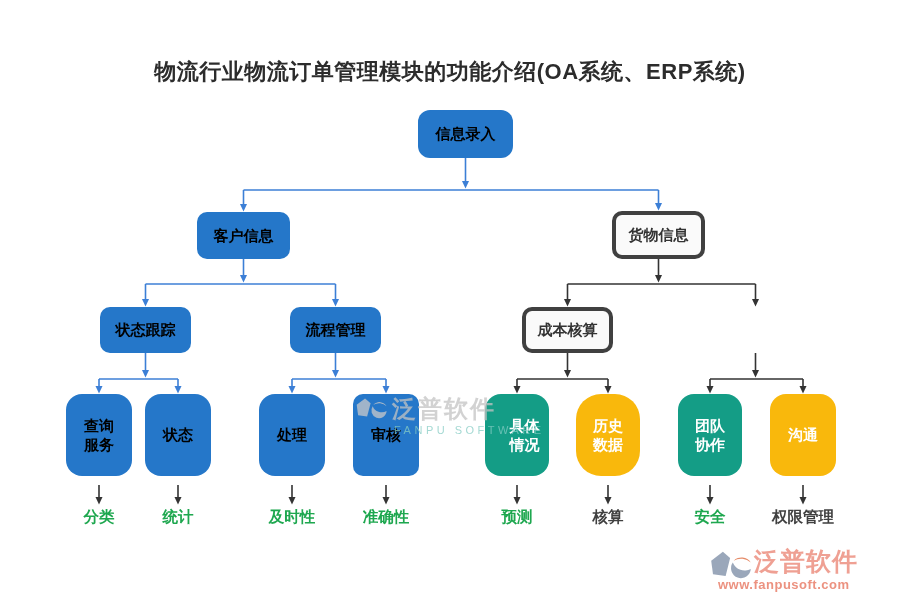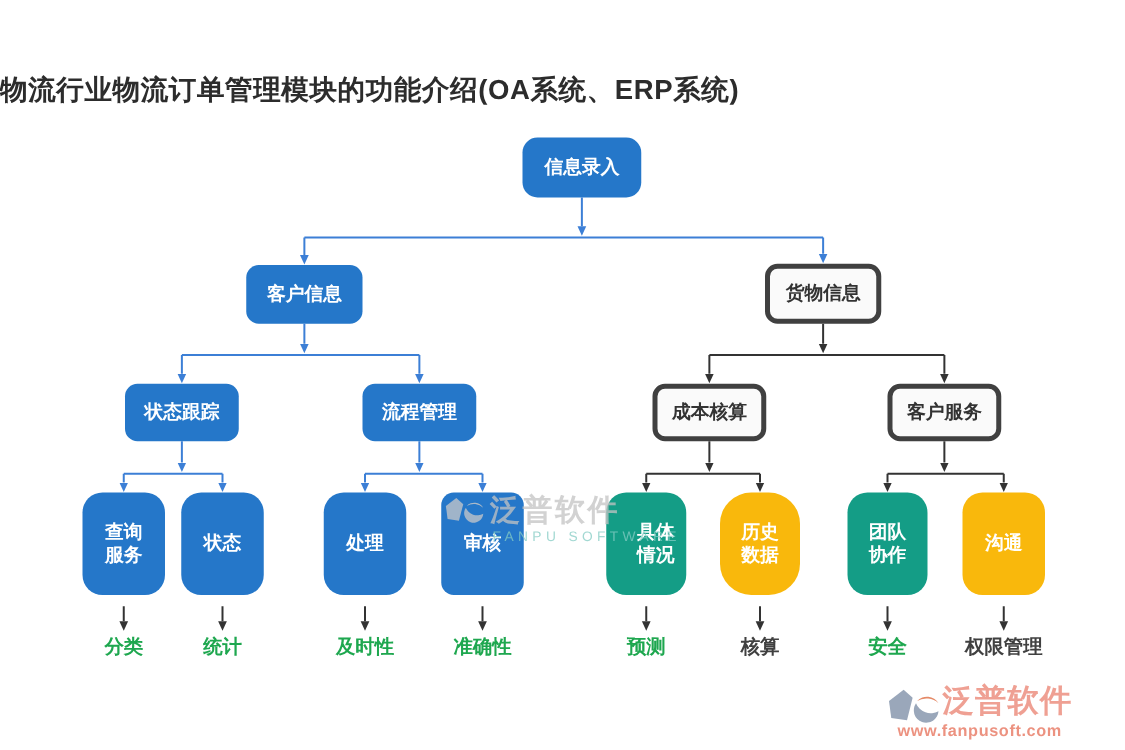--- a/index.html
+++ b/index.html
@@ -1,24 +1,24 @@
 <!DOCTYPE html>
 <html><head>
 <meta charset="utf-8">
 <style>
   html,body{margin:0;padding:0;background:#fff;}
   .canvas{position:relative;width:900px;height:600px;background:#ffffff;overflow:hidden;
           font-family:"Liberation Sans","DejaVu Sans",sans-serif;}
-  .title{position:absolute;left:0;top:57px;width:100%;text-align:left;
+  .title{position:absolute;left:0;top:57px;width:100%;text-align:center;
          font-size:22px;font-weight:bold;color:#2c2c2c;letter-spacing:0.5px;}
   .connector-layer{position:absolute;left:0;top:0;z-index:1;}
   .node{position:absolute;z-index:2;display:flex;align-items:center;justify-content:center;
         box-sizing:border-box;font-size:15px;font-weight:bold;text-align:center;
         border-radius:10px;line-height:1.3;}
-  .blue{background:#2577c9;color:#ffffff;}
+  .blue{background:#2577c9;color:#000000;}
   .plain{background:#fafafa;border:4px solid #404040;color:#333333;}
   .teal{background:#149d86;color:#ffffff;}
   .yellow{background:#f9b80c;color:#ffffff;}
   .leaf{border-radius:16px;white-space:pre-line;}
   .outcome{position:absolute;z-index:2;top:507px;transform:translateX(-50%);
            font-size:15.5px;font-weight:bold;white-space:nowrap;}
   .green{color:#1ea74f;}
   .red{color:#404040;}
   .watermark-center{position:absolute;left:356px;top:396px;z-index:5;display:flex;
                     align-items:flex-start;opacity:0.75;pointer-events:none;}
@@ -91,21 +91,20 @@
   </svg>
 
   <div class="node blue" style="left:418px;top:110px;width:95px;height:48px;border-radius:12px;">信息录入</div>
 
   <div class="node blue" style="left:197px;top:212px;width:93px;height:47px;">客户信息</div>
   <div class="node plain" style="left:612px;top:211px;width:93px;height:48px;">货物信息</div>
 
   <div class="node blue" style="left:100px;top:307px;width:91px;height:46px;">状态跟踪</div>
   <div class="node blue" style="left:290px;top:307px;width:91px;height:46px;">流程管理</div>
   <div class="node plain" style="left:522px;top:307px;width:91px;height:46px;">成本核算</div>
-  <div class="node plain" style="left:710px;top:307px;width:91px;height:46px;">客户服务</div>
 
   <div class="node blue leaf" style="left:66px;top:394px;width:66px;height:82px;">查询
 服务</div>
   <div class="node blue leaf" style="left:145px;top:394px;width:66px;height:82px;">状态</div>
   <div class="node blue leaf" style="left:259px;top:394px;width:66px;height:82px;">处理</div>
   <div class="node blue leaf" style="left:353px;top:394px;width:66px;height:82px;border-radius:10px;">审核</div>
   <div class="node teal leaf" style="left:485px;top:394px;width:64px;height:82px;padding-left:15px;">具体
 情况</div>
   <div class="node yellow leaf" style="left:576px;top:394px;width:64px;height:82px;border-radius:25px;">历史
 数据</div>

